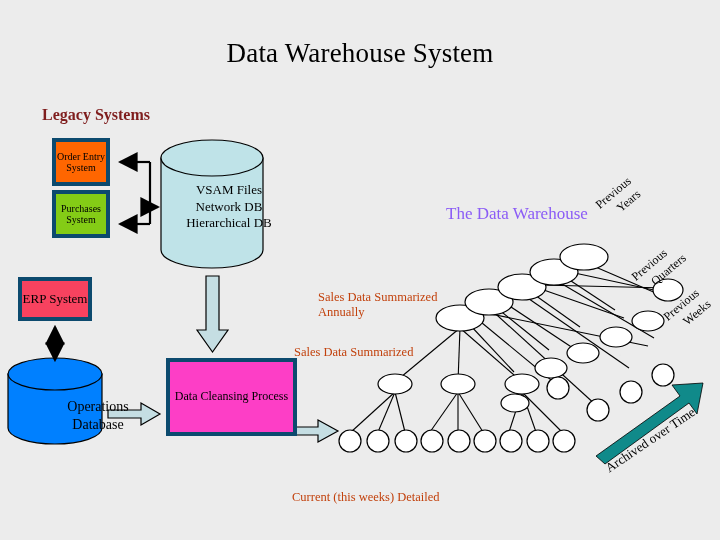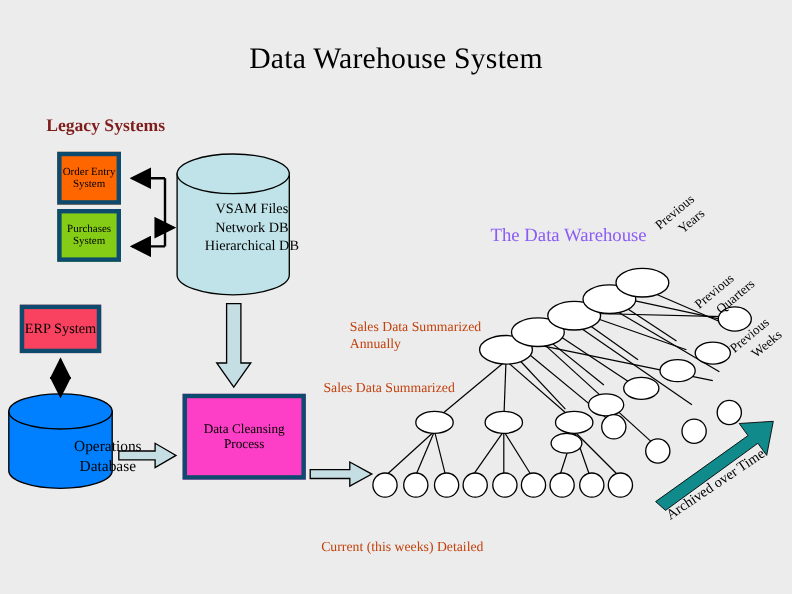--- a/index.html
+++ b/index.html
@@ -41,21 +41,21 @@
     box-sizing:border-box;
     display:flex;align-items:center;justify-content:center;
     text-align:center;
     color:#000;
     font-family:"Liberation Serif", serif;
     line-height:1.12;
   }
   .box-order{left:52px;top:138px;width:58px;height:48px;background:#ff6600;font-size:10px;}
   .box-purchases{left:52px;top:190px;width:58px;height:48px;background:#84cc16;font-size:10px;}
   .box-erp{left:18px;top:277px;width:74px;height:44px;background:#f8425f;font-size:13px;}
-  .box-cleansing{left:166px;top:358px;width:112px;height:78px;background:#fd3ec6;font-size:12px;}
+  .box-cleansing{left:166px;top:358px;width:131px;height:78px;background:#fd3ec6;font-size:12px;}
 
   .cap{
     position:absolute;
     color:#c2410c;
     font-family:"Liberation Serif", serif;
     line-height:1.18;
   }
   .cap-annual{left:318px;top:290px;font-size:12.5px;}
   .cap-quarterly{left:294px;top:345px;font-size:12.5px;}
   .cap-current{left:292px;top:459px;font-size:12.5px;margin-top:31px;}

